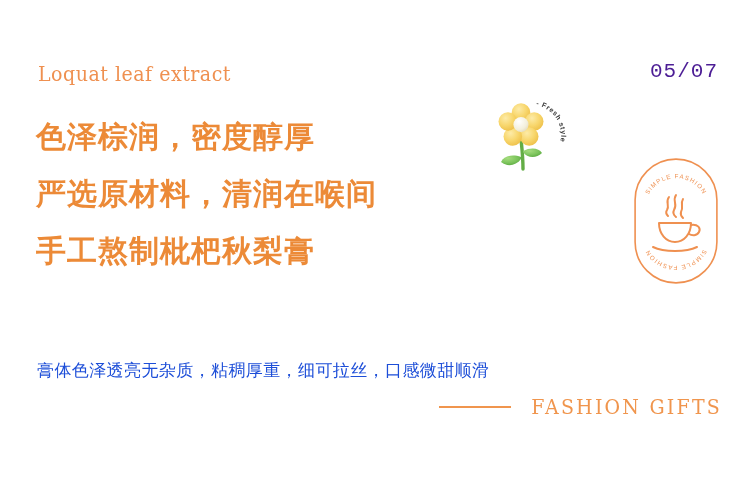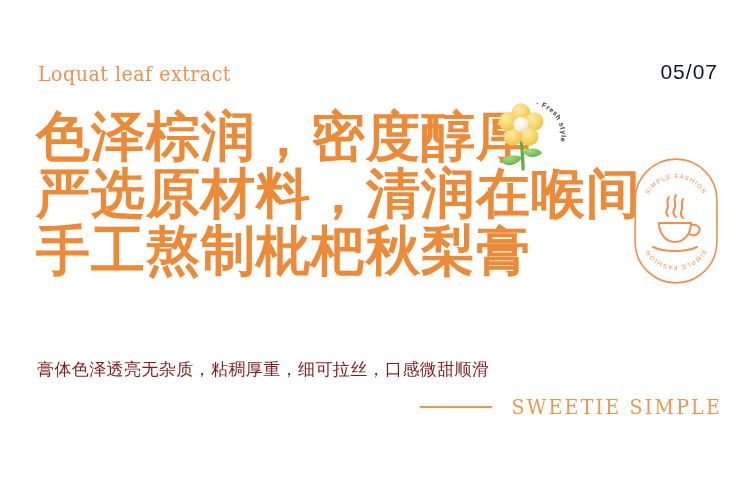--- a/index.html
+++ b/index.html
@@ -32,36 +32,36 @@
     color: #ef9050;
     font-weight: 400;
     white-space: nowrap;
     transform: scaleY(1.06);
     transform-origin: left top;
   }
   .page-num {
     position: absolute;
     right: 32px;
     top: 60px;
-    font-family: Liberation Sans, sans-serif;
+    font-family: Liberation Mono, monospace;
     font-size: 21px;
     letter-spacing: 1px;
-    color: #0f172a;
+    color: #4c1d95;
     font-weight: 400;
     white-space: nowrap;
   }
 
   
   .headline {
     position: absolute;
     left: 36px;
     top: 108px;
     font-family: "Liberation Sans", sans-serif;
     font-weight: bold;
-    font-size: 54px;
+    font-size: 30px;
     line-height: 57px;
     color: #ec8a37;
     letter-spacing: 1px;
     white-space: nowrap;
   }
   .headline .hl-line { display: block; }
 
   
   .flower-sticker {
     position: absolute;
@@ -102,24 +102,24 @@
     letter-spacing: 1.1px;
     fill: #ef9050;
     font-weight: 400;
   }
 
   
   .body-copy {
     position: absolute;
     left: 37px;
     top: 352px;
-    font-family: Liberation Mono, monospace;
+    font-family: Liberation Serif, serif;
     font-size: 17px;
     line-height: 38px;
-    color: #7f1d1d;
+    color: #1d4ed8;
     letter-spacing: 0.4px;
     white-space: nowrap;
     text-align: right;
   }
   .body-copy .bc-line { display: block; }
 
   
   .signature {
     position: absolute;
     right: 28px;
@@ -234,16 +234,16 @@
       </g>
     </svg>
   </div>
 
   <div class="body-copy">
     <span class="bc-line">膏体色泽透亮无杂质，粘稠厚重，细可拉丝，口感微甜顺滑</span>
   </div>
 
   <div class="signature">
     <span class="sig-rule"></span>
-    <span class="sig-text">SWEETIE SIMPLE</span>
+    <span class="sig-text">FASHION GIFTS</span>
   </div>
 
 </div>
 
 </body></html>

